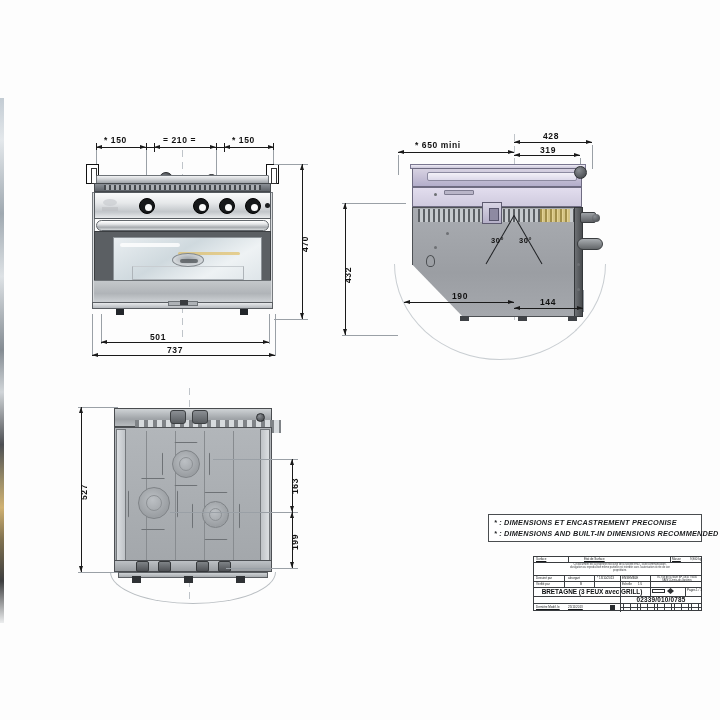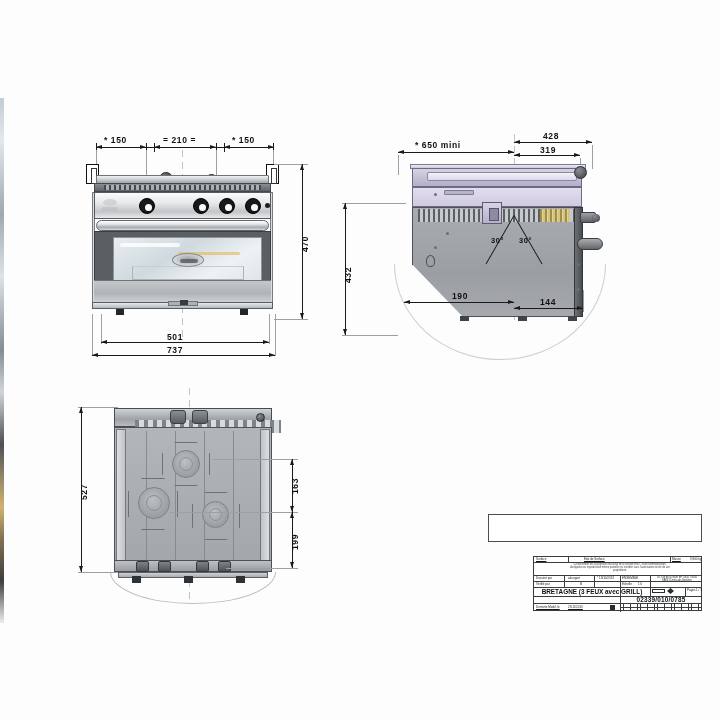--- a/index.html
+++ b/index.html
@@ -320,21 +320,21 @@
     <div class="dim-text vert" style="left:300px; top:252px;">470</div>
 
     <div class="ext-line ext-v" style="left:101px; top:314px; height:30px;"></div>
     <div class="ext-line ext-v" style="left:269px; top:314px; height:30px;"></div>
     <div class="ext-line ext-v" style="left:92px; top:314px; height:42px;"></div>
     <div class="ext-line ext-v" style="left:275px; top:314px; height:42px;"></div>
 
     <div class="dim-line dim-h" style="left:101px; top:342px; width:168px;"></div>
     <div class="arrow l" style="left:101px; top:339.5px;"></div>
     <div class="arrow r" style="left:263px; top:339.5px;"></div>
-    <div class="dim-text" style="left:175px; top:332px; transform:translateX(-50%);">501</div>
+    <div class="dim-text" style="left:158px; top:332px; transform:translateX(-50%);">501</div>
 
     <div class="dim-line dim-h" style="left:92px; top:355px; width:183px;"></div>
     <div class="arrow l" style="left:92px; top:352.5px;"></div>
     <div class="arrow r" style="left:269px; top:352.5px;"></div>
     <div class="dim-text" style="left:175px; top:345px; transform:translateX(-50%);">737</div>
   </div>
 
   <div>
 
     <div class="dim-line dim-h" style="left:398px; top:152px; width:116px;"></div>
@@ -475,20 +475,22 @@
     <div class="arrow d" style="left:289.5px; top:506px;"></div>
     <div class="dim-text vert" style="left:290px; top:494px;">163</div>
 
     <div class="dim-line dim-v" style="left:292px; top:512px; height:56px;"></div>
     <div class="arrow u" style="left:289.5px; top:512px;"></div>
     <div class="arrow d" style="left:289.5px; top:562px;"></div>
     <div class="dim-text vert" style="left:290px; top:550px;">199</div>
   </div>
 
   <div id="notes-box">
+    <div class="note-line">* : DIMENSIONS ET ENCASTREMENT PRECONISE</div>
+    <div class="note-line">* : DIMENSIONS AND BUILT-IN DIMENSIONS RECOMMENDED</div>
   </div>
 
   <div id="title-block">
     <div class="tb-row" style="top:5px;"></div>
     <div class="tb-row" style="top:18px;"></div>
     <div class="tb-row" style="top:24px;"></div>
     <div class="tb-row" style="top:30px;"></div>
     <div class="tb-row" style="top:39px;"></div>
     <div class="tb-row" style="top:46px;"></div>
     <div class="tb-col" style="left:34px; height:5px;"></div>

